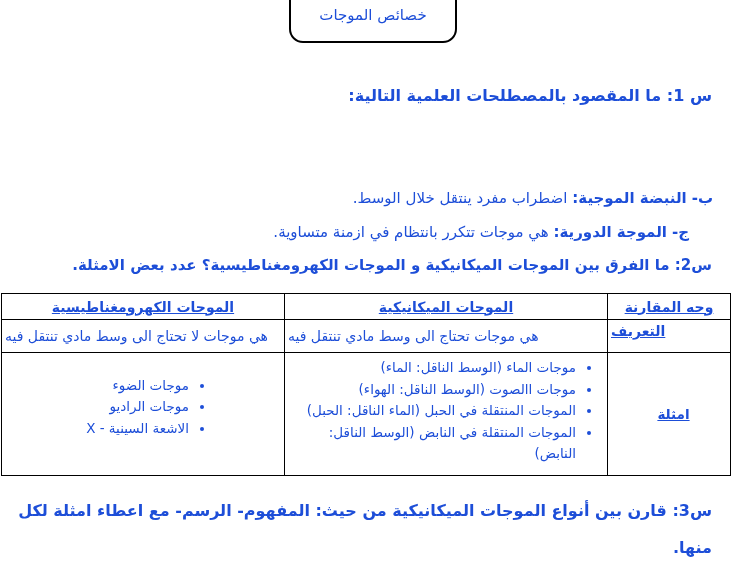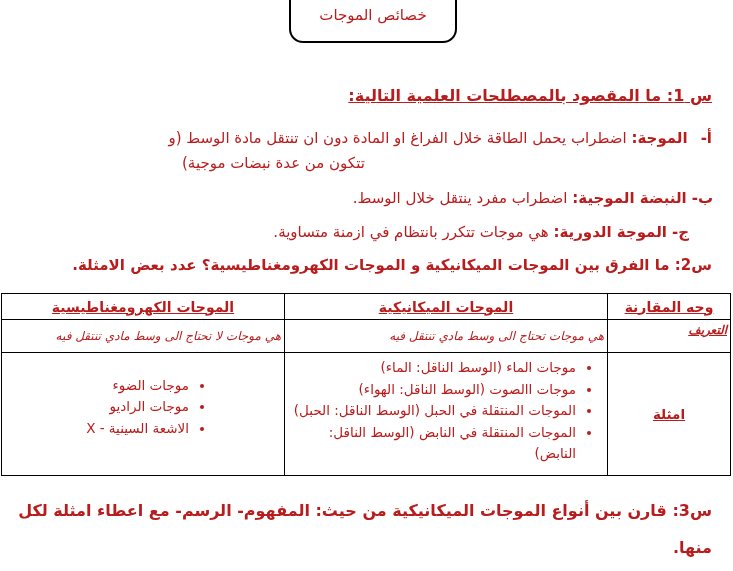--- a/index.html
+++ b/index.html
@@ -1,21 +1,21 @@
 <!DOCTYPE html>
 <html lang="ar" dir="rtl"><head>
 <meta charset="utf-8">
 <style>
   html, body { margin: 0; padding: 0; background: #ffffff; }
   .page {
     position: relative;
     width: 733px;
     height: 571px;
     background: #ffffff;
-    color: #b91c1c;
+    color: #1d4ed8;
     font-family: "DejaVu Sans", sans-serif;
     direction: rtl;
     overflow: hidden;
   }
 
   
   .title-box {
     position: absolute;
     top: -17px;
     right: 276px;
@@ -25,21 +25,21 @@
     border-radius: 14px;
     box-sizing: border-box;
     display: flex;
     justify-content: center;
     align-items: flex-start;
     padding-top: 21px;
   }
   .title-box span { font-size: 15px; }
 
   .q-heading { position: absolute; font-weight: bold; text-align: right; }
-  .q1-heading { top: 86px; right: 21px; font-size: 16px; text-decoration: underline; }
+  .q1-heading { top: 86px; right: 21px; font-size: 16px; }
   .q2-heading { top: 256px; right: 21px; font-size: 15px; }
   .q3-heading { top: 492px; right: 21px; left: 15px; font-size: 16px; line-height: 37px; }
 
   .def-item { position: absolute; font-size: 15px; line-height: 25px; text-align: right; }
   .def-item .marker, .def-item .term { font-weight: bold; }
   .def-item .marker { margin-left: 5px; }
   .item-a { top: 126px; right: 21px; left: 20px; }
   .item-a .marker { margin-left: 13px; }
   .item-a .line2 { display: block; margin-left: 162px; text-align: left; direction: rtl; }
   .item-b { top: 186px; right: 20px; }
@@ -69,47 +69,42 @@
   col.c-label { width: 123px; }
   col.c-mech  { width: 323px; }
   col.c-em    { width: 283px; }
 
   td.row-label {
     font-size: 14px;
     font-weight: bold;
     text-decoration: underline;
     text-align: center;
   }
-  tr.def-row td { height: 33px; font-size: 12px; text-align: right; vertical-align: middle; font-style: italic; }
+  tr.def-row td { height: 33px; font-size: 14px; text-align: left; vertical-align: middle; }
   tr.def-row td.row-label { vertical-align: top; padding-top: 3px; }
-  tr.ex-row td { height: 123px; font-size: 13.5px; }
+  tr.ex-row td { height: 123px; font-size: 13.5px; padding-left: 12px; }
   tr.ex-row td.row-label { vertical-align: middle; }
   td.ex-mech { vertical-align: top; }
   td.ex-em { vertical-align: middle; }
   td.ex-mech ul, td.ex-em ul { margin: 0; padding: 0; list-style: disc; }
   td.ex-mech ul { padding: 3px 28px 0 4px; }
   td.ex-em ul { padding: 0 92px 14px 4px; }
   td.ex-mech li, td.ex-em li { line-height: 21.5px; text-align: right; }
 </style>
 </head>
 <body>
 
 <div class="page">
 
   <div class="title-box">
     <span>خصائص الموجات</span>
   </div>
 
   <div class="q-heading q1-heading">س 1: ما المقصود بالمصطلحات العلمية التالية:</div>
 
-  <div class="def-item item-a">
-    <span class="marker">أ-</span><span class="term">الموجة:</span>
-    <span>اضطراب يحمل الطاقة خلال الفراغ او المادة دون ان تنتقل مادة الوسط (و</span>
-    <span class="line2">تتكون من عدة نبضات موجية)</span>
-  </div>
 
   <div class="def-item item-b">
     <span class="marker">ب-</span><span class="term">النبضة الموجية:</span>
     <span>اضطراب مفرد ينتقل خلال الوسط.</span>
   </div>
 
   <div class="def-item item-c">
     <span class="marker">ج-</span><span class="term">الموجة الدورية:</span>
     <span>هي موجات تتكرر بانتظام في ازمنة متساوية.</span>
   </div>
@@ -134,21 +129,21 @@
         <td class="row-label">التعريف</td>
         <td>هي موجات تحتاج الى وسط مادي تنتقل فيه</td>
         <td>هي موجات لا تحتاج الى وسط مادي تنتقل فيه</td>
       </tr>
       <tr class="ex-row">
         <td class="row-label">امثلة</td>
         <td class="ex-mech">
           <ul>
               <li>موجات الماء (الوسط الناقل: الماء)</li>
               <li>موجات االصوت (الوسط الناقل: الهواء)</li>
-              <li>الموجات المنتقلة في الحبل (الوسط الناقل: الحبل)</li>
+              <li>الموجات المنتقلة في الحبل (الماء الناقل: الحبل)</li>
               <li>الموجات المنتقلة في النابض (الوسط الناقل: النابض)</li>
             </ul>
         </td>
         <td class="ex-em">
           <ul>
               <li>موجات الضوء</li>
               <li>موجات الراديو</li>
               <li>الاشعة السينية - X</li>
             </ul>
         </td>

